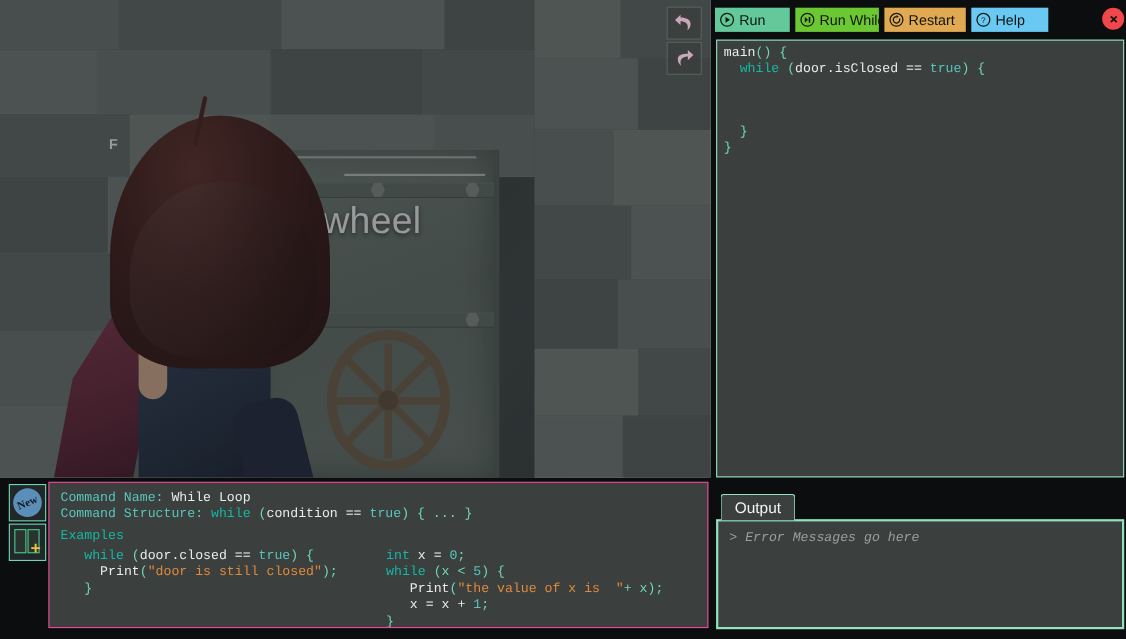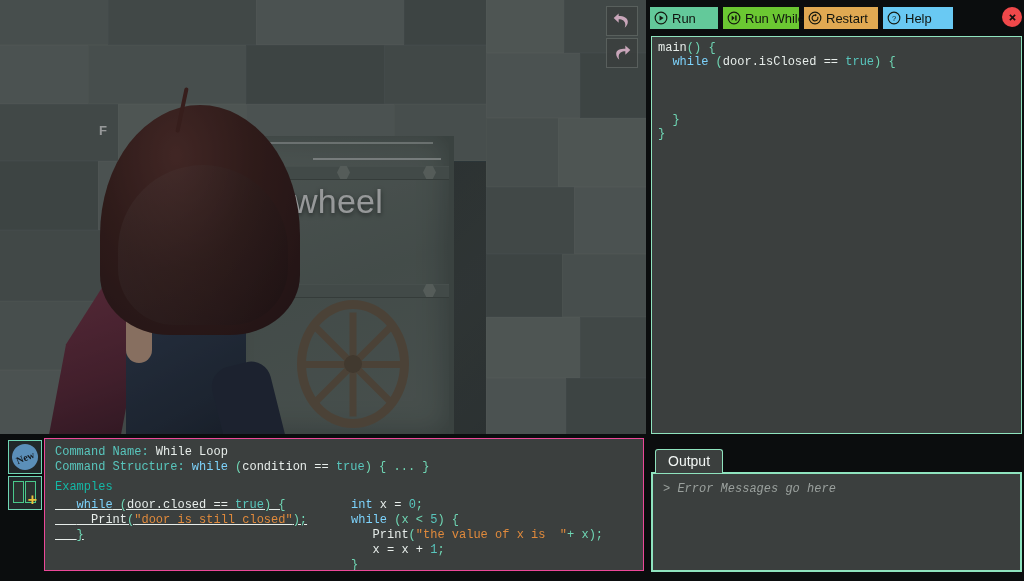--- a/index.html
+++ b/index.html
@@ -230,21 +230,21 @@
   #code-area {
     flex: 1;
     padding: 4px 0 0 6px;
     font-family: "Liberation Mono", monospace;
     font-size: 12px;
     line-height: 14.4px;
     color: #e7edea;
     white-space: pre;
     cursor: text;
   }
-  .k-kw   { color: #7dd3fc; }
+  .k-kw   { color: #14b8a6; }
   .k-pun  { color: #6fd6b4; }
   .k-val  { color: #58c6bd; }
   .k-str  { color: #e08a3c; }
   .k-num  { color: #58c6bd; }
   .k-id   { color: #e7edea; }
 
   
   #output-panel {
     position: absolute; left: 651px; top: 449px;
     width: 371px; height: 125px;
@@ -323,21 +323,21 @@
     font-family: "Liberation Mono", monospace;
     font-size: 12px;
     line-height: 15px;
     color: #e7edea;
     overflow: hidden;
   }
   .c-label { color: #58c6bd; }
   .cmd-line { white-space: pre; }
   #examples-title { color: #14b8a6; margin-top: 5px; }
   #examples-grid { display: flex; margin-top: 3px; }
-  #example-left  { width: 296px; white-space: pre; text-decoration: underline; }
+  #example-left  { width: 296px; white-space: pre; }
   #example-right { flex: 1; white-space: pre; }
 </style>
 </head>
 <body>
 
 <div id="app">
 
   <div id="game-viewport">
     <div class="wall"></div>
 

